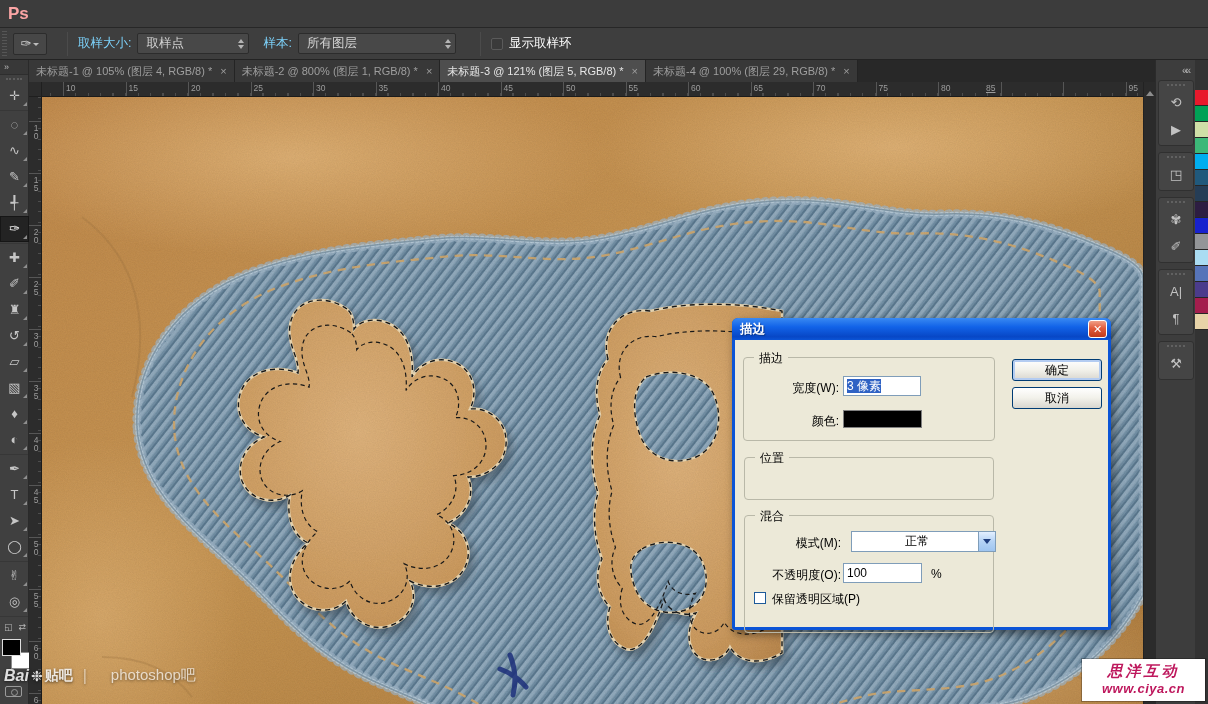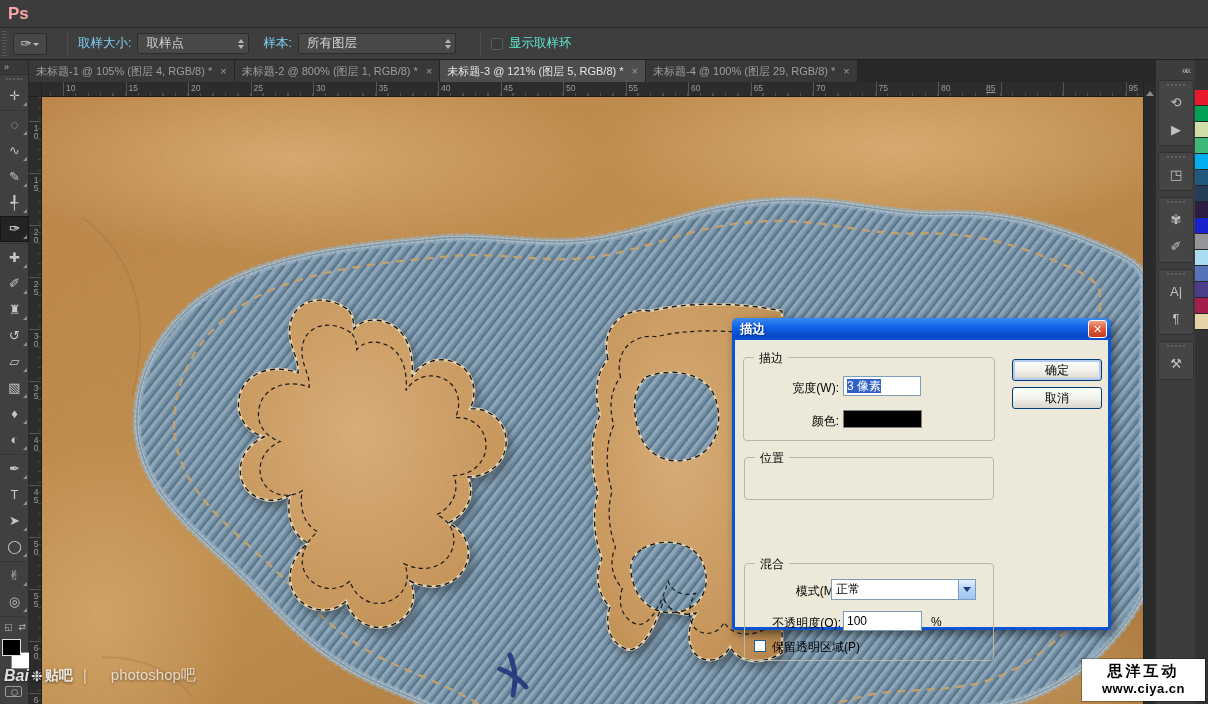--- a/index.html
+++ b/index.html
@@ -12,21 +12,21 @@
   .menu-item{font-size:13px;color:#d6d6d6;padding:0 13px;height:28px;line-height:28px;cursor:default;}
 
   
   #optionsbar{position:absolute;left:0;top:28px;width:1208px;height:32px;background:#3e3e3e;border-bottom:1px solid #232323;display:flex;align-items:center;}
   .grip-v{width:5px;height:26px;margin:0 6px 0 2px;background-image:repeating-linear-gradient(to bottom,#565656 0 1px,transparent 1px 3px);}
   #tool-preset{width:34px;height:22px;background:#474747;border:1px solid #2c2c2c;border-radius:2px;display:flex;align-items:center;justify-content:center;gap:2px;margin-right:10px;}
   #tool-preset .g{font-size:13px;color:#d0d0d0;}
   #tool-preset .dd{width:0;height:0;border:3px solid transparent;border-top-color:#bdbdbd;margin-top:4px;}
   .opt-sep{width:1px;height:24px;background:#2d2d2d;border-right:1px solid #4b4b4b;margin:0 10px;}
   .opt-label{font-size:12.5px;color:#7dd3fc;margin-right:6px;white-space:nowrap;}
-  .opt-label.disabled{color:#5eead4;}
+  .opt-label.disabled{color:#ffffff;}
   .dropdown{height:21px;background:#484848;border:1px solid #2c2c2c;border-radius:2px;display:flex;align-items:center;padding:0 4px 0 8px;font-size:12.5px;color:#d4d4d4;margin-right:14px;}
   .dropdown .val{flex:1;white-space:nowrap;}
   .ud{display:flex;flex-direction:column;align-items:center;margin-left:8px;gap:2px;}
   .ud i{display:block;width:0;height:0;border:3px solid transparent;}
   .ud i.up{border-bottom:4px solid #b5b5b5;}
   .ud i.dn{border-top:4px solid #b5b5b5;}
   .checkbox{width:12px;height:12px;background:#3a3a3a;border:1px solid #5a5a5a;border-radius:2px;margin-right:6px;}
 
   
   #toolbar{position:absolute;left:0;top:60px;width:29px;height:644px;background:#404040;border-right:1px solid #2a2a2a;}
@@ -109,21 +109,21 @@
   .xp-btn{position:absolute;width:90px;height:22px;border:1px solid #003c74;border-radius:3px;background:linear-gradient(180deg,#ffffff 0%,#f2f1ea 50%,#d8d6cf 100%);font-size:12px;color:#000;text-align:center;line-height:20px;}
   .xp-btn.ok{box-shadow:inset 0 0 0 2px #b4ccf1;font-family:Liberation Serif, serif;}
 
   
   #tieba-mark{position:absolute;left:4px;top:666px;z-index:45;display:flex;align-items:center;color:rgba(255,255,255,.85);text-shadow:0 1px 3px rgba(0,0,0,.6);}
   #tieba-mark .bai{font-weight:bold;font-size:16px;font-style:italic;}
   #tieba-mark .paw{font-size:14px;margin:0 2px;}
   #tieba-mark .tb{font-size:14px;font-weight:bold;}
   #tieba-mark .dv{margin:0 10px;opacity:.6;}
   #tieba-mark .psb{font-size:15px;opacity:.8;margin-left:14px;}
-  #ciya-box{position:absolute;left:1082px;top:659px;width:123px;height:42px;background:#fff;z-index:60;text-align:center;color:#000000;box-shadow:0 0 0 1px rgba(0,0,0,.25);}
+  #ciya-box{position:absolute;left:1082px;top:659px;width:123px;height:42px;background:#fff;z-index:60;text-align:center;color:#be185d;box-shadow:0 0 0 1px rgba(0,0,0,.25);font-style:italic;}
   #ciya-box .t1{font-size:15px;font-weight:bold;letter-spacing:3px;margin-top:3px;}
   #ciya-box .t2{font-size:13px;font-weight:bold;letter-spacing:.5px;}
 </style>
 </head>
 <body>
 
 <div id="screen">
 
   <div id="menubar">
     <span id="ps-logo">Ps</span>
@@ -437,24 +437,24 @@
         <span class="color-swatch" style="left:99px;top:52px;width:79px;height:18px;"></span>
       </div>
 
       <div class="xp-btn ok" style="left:277px;top:19px;">确定</div>
       <div class="xp-btn" style="left:277px;top:47px;">取消</div>
 
       <div class="xp-group" style="left:9px;top:117px;width:250px;height:43px;">
         <span class="xp-legend">位置</span>
       </div>
 
-      <div class="xp-group" style="left:9px;top:175px;width:250px;height:98px;margin-top:48px;">
+      <div class="xp-group" style="left:9px;top:175px;width:250px;height:118px;">
         <span class="xp-legend">混合</span>
         <span class="lbl" style="left:0;width:96px;top:19px;">模式(M):</span>
-        <span class="xp-combo" style="left:86px;top:15px;width:145px;height:21px;">
+        <span class="xp-combo" style="left:106px;top:15px;width:145px;height:21px;text-align:center;">
           <span class="cval">正常</span>
           <span class="combo-btn"></span>
         </span>
         <span class="lbl" style="left:0;width:96px;top:51px;">不透明度(O):</span>
         <span class="xp-input" style="left:98px;top:47px;width:79px;height:20px;">100</span>
         <span class="unit" style="left:186px;top:51px;">%</span>
         <span class="xp-check" style="left:9px;top:76px;"></span>
         <span class="chk-lbl" style="left:27px;top:75px;">保留透明区域(P)</span>
       </div>
     </div>

